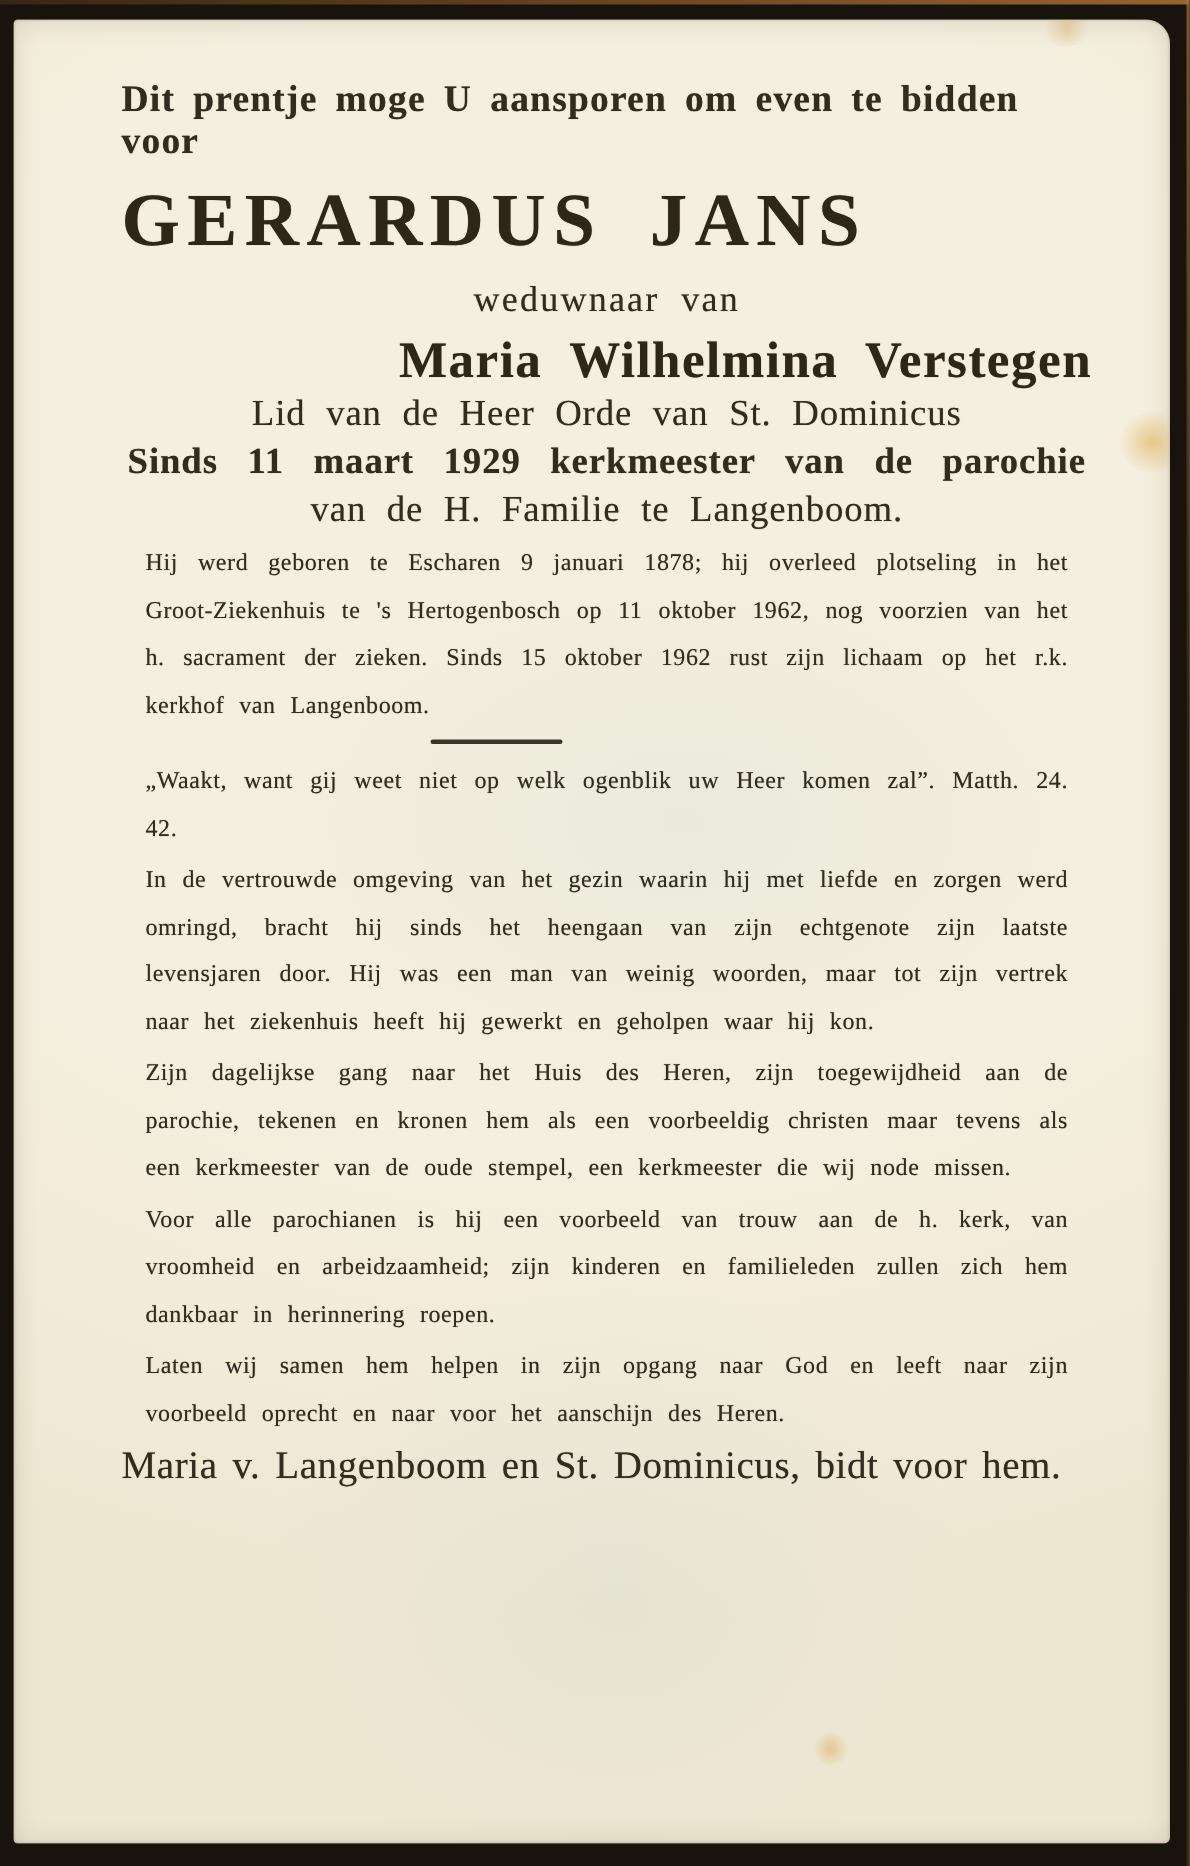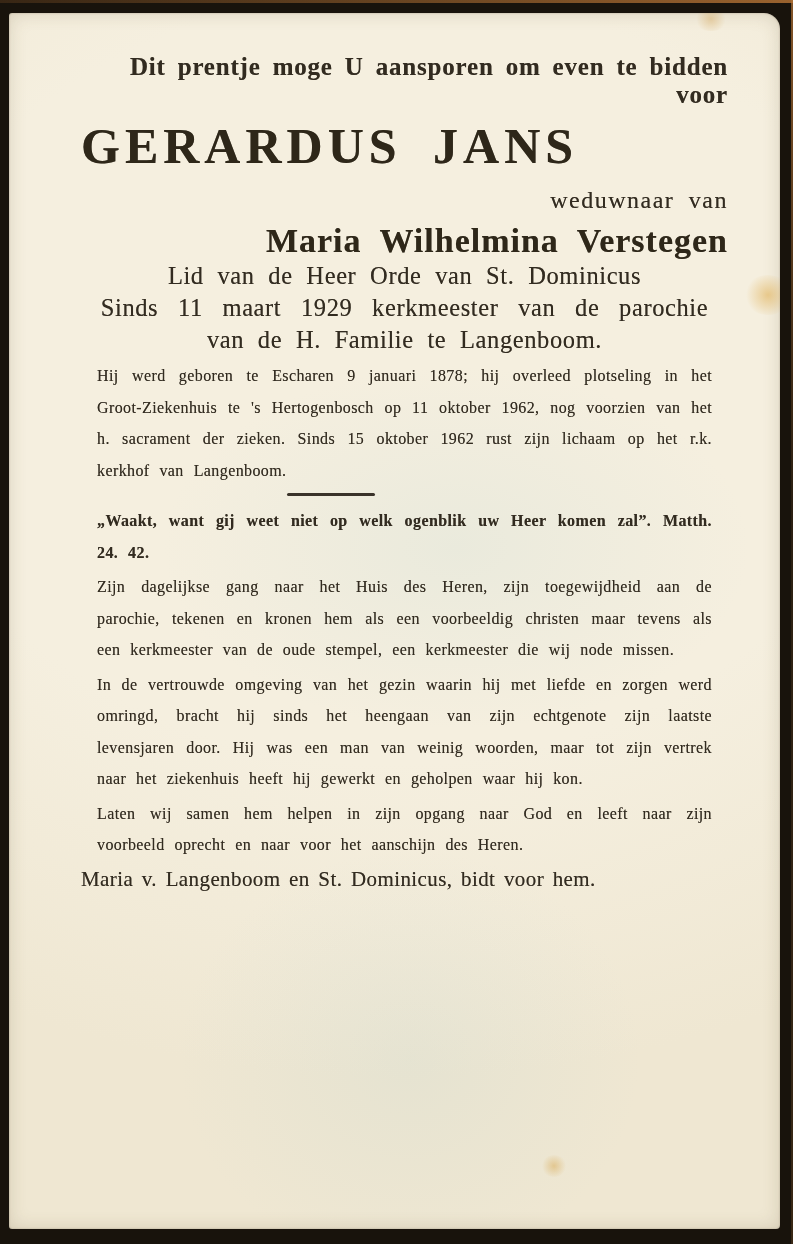--- a/index.html
+++ b/index.html
@@ -65,40 +65,40 @@
 
   
   .content {
     position: absolute;
     top: 40px; left: 72px; right: 52px; bottom: 16px;
     color: #322b20;
     text-shadow: 0 0 0.6px rgba(50,43,32,0.55);
   }
 
   .intro {
-    text-align: right;
+    text-align: left;
     font-size: 25px;
     font-weight: 700;
     letter-spacing: 0.8px;
     word-spacing: 5px;
     margin: 0 0 6px 0;
   }
 
   .deceased-name {
     text-align: left;
     font-size: 50px;
     font-weight: 700;
     letter-spacing: 5px;
     word-spacing: 14px;
     margin: 8px 0 12px 0;
     color: #2e2719;
   }
 
   .relation {
-    text-align: right;
+    text-align: center;
     font-size: 24px;
     letter-spacing: 1.5px;
     word-spacing: 7px;
     margin: 0 0 8px 0;
   }
 
   .spouse {
     text-align: right;
     font-size: 34px;
     letter-spacing: 1px;
@@ -108,43 +108,43 @@
   }
 
   .membership { margin: 0 0 4px 0; }
   .membership div {
     text-align: center;
     font-size: 24.5px;
     line-height: 32px;
     letter-spacing: 0.6px;
     word-spacing: 7px;
   }
-  .membership .wide { word-spacing: 13px; }
+  .membership .wide { word-spacing: 13px; font-weight: bold; }
 
   .bodytext {
     font-size: 16px;
     line-height: 31.5px;
     text-align: justify;
     letter-spacing: 0.4px;
     word-spacing: 5.5px;
     margin: 3px 16px;
   }
 
   .divider-rule {
     width: 88px;
     height: 3px;
     background: #3a332a;
     border-radius: 2px;
     margin: 7px 0 9px 206px;
   }
 
-  .quote { font-weight: 700; }
+  .quote { font-weight: 400; }
 
   .closing {
-    font-size: 21px;
+    font-size: 26px;
     line-height: 31.5px;
     letter-spacing: 0.4px;
     word-spacing: 3px;
     margin: 3px 0 0 0;
   }
 </style>
 </head>
 <body>
 
 <div class="scan">
@@ -171,24 +171,25 @@
         <div class="wide">Sinds 11 maart 1929 kerkmeester van de parochie</div>
         <div>van de H. Familie te Langenboom.</div>
       </div>
 
       <p class="bodytext">Hij werd geboren te Escharen 9 januari 1878; hij overleed plotseling in het Groot-Ziekenhuis te 's Hertogenbosch op 11 oktober 1962, nog voorzien van het h. sacrament der zieken. Sinds 15 oktober 1962 rust zijn lichaam op het r.k. kerkhof van Langenboom.</p>
 
       <div class="divider-rule"></div>
 
       <p class="bodytext quote">„Waakt, want gij weet niet op welk ogenblik uw Heer komen zal”. Matth. 24. 42.</p>
 
+      <p class="bodytext">In de vertrouwde omgeving van het gezin waarin hij met liefde en zorgen werd omringd, bracht hij sinds het heengaan van zijn echtgenote zijn laatste levensjaren door. Hij was een man van weinig woorden, maar tot zijn vertrek naar het ziekenhuis heeft hij gewerkt en geholpen waar hij kon.</p>
+
       <p class="bodytext">Zijn dagelijkse gang naar het Huis des Heren, zijn toegewijdheid aan de parochie, tekenen en kronen hem als een voorbeeldig christen maar tevens als een kerkmeester van de oude stempel, een kerkmeester die wij node missen.</p>
 
-      <p class="bodytext">In de vertrouwde omgeving van het gezin waarin hij met liefde en zorgen werd omringd, bracht hij sinds het heengaan van zijn echtgenote zijn laatste levensjaren door. Hij was een man van weinig woorden, maar tot zijn vertrek naar het ziekenhuis heeft hij gewerkt en geholpen waar hij kon.</p>
-
+      <p class="bodytext">Voor alle parochianen is hij een voorbeeld van trouw aan de h. kerk, van vroomheid en arbeidzaamheid; zijn kinderen en familieleden zullen zich hem dankbaar in herinnering roepen.</p>
 
       <p class="bodytext">Laten wij samen hem helpen in zijn opgang naar God en leeft naar zijn voorbeeld oprecht en naar voor het aanschijn des Heren.</p>
 
       <p class="closing">Maria v. Langenboom en St. Dominicus, bidt voor hem.</p>
 
     </div>
   </div>
 </div>
 
 </body></html>

